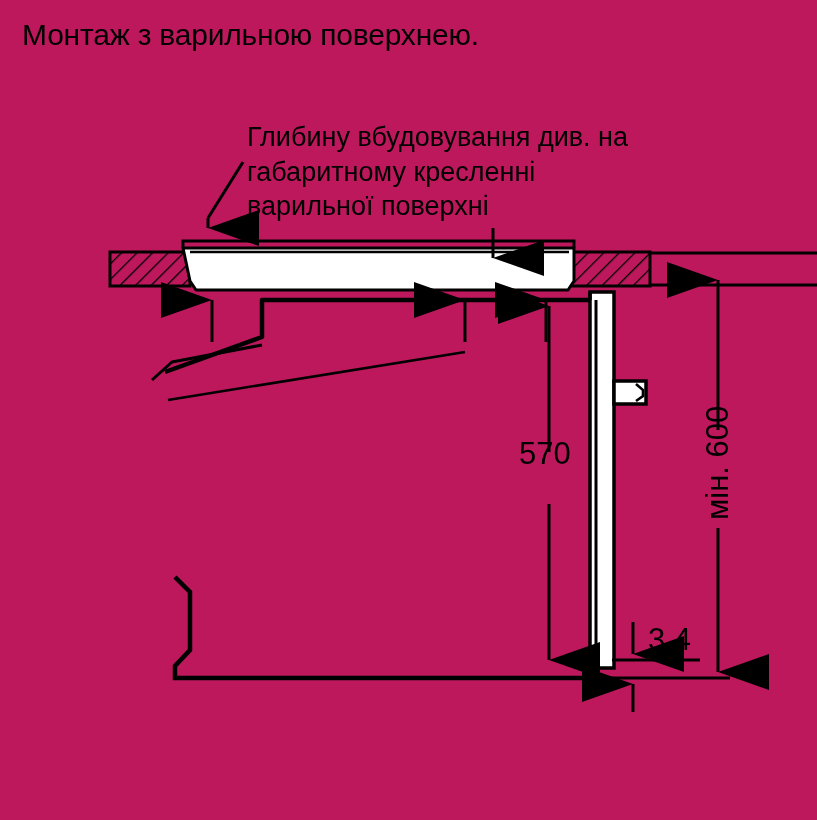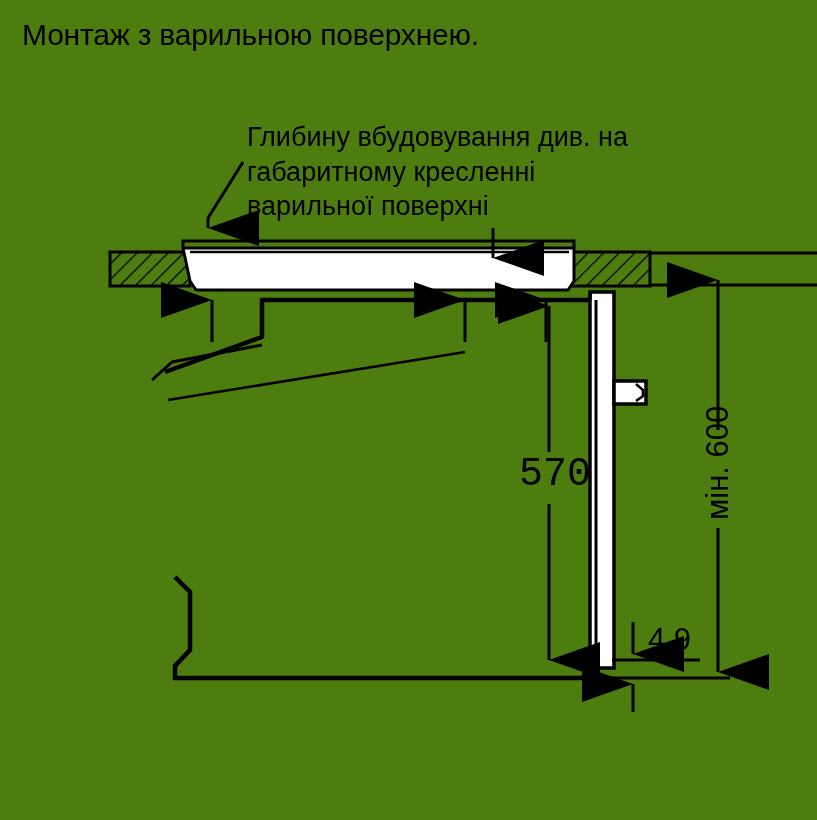--- a/index.html
+++ b/index.html
@@ -8,21 +8,21 @@
     background: #ffffff;
   }
   body {
     font-family: "Liberation Sans", sans-serif;
     color: #000000;
   }
   #page {
     position: relative;
     width: 817px;
     height: 820px;
-    background: #4d7c0f;
+    background: #be185d;
     overflow: hidden;
   }
   #drawing {
     position: absolute;
     top: 0;
     left: 0;
     width: 817px;
     height: 820px;
   }
   .txt {
@@ -44,23 +44,22 @@
     line-height: 1.28;
   }
   #min-distance-block {
     left: 18px;
     top: 392px;
     font-size: 25px;
     line-height: 1.28;
   }
   #label-570 {
     left: 519px;
-    top: 452px;
-    font-size: 40px;
-    font-family: Liberation Mono, monospace;
+    top: 436px;
+    font-size: 31px;
   }
   #label-75 {
     left: 648px;
     top: 622px;
     font-size: 31px;
   }
   #label-min600 {
     position: absolute;
     left: 700px;
     top: 400px;
@@ -185,18 +184,18 @@
 
   <div class="txt" id="title">Монтаж з варильною поверхнею.</div>
 
   <div class="txt" id="callout-depth">Глибину вбудовування див. на
 габаритному кресленні
 варильної поверхні</div>
 
 
   <div class="txt" id="label-570">570</div>
 
-  <div class="txt" id="label-75">4,9</div>
+  <div class="txt" id="label-75">3,4</div>
 
   <div id="label-min600">мін. 600</div>
 
 
 </div>
 
 </body></html>

